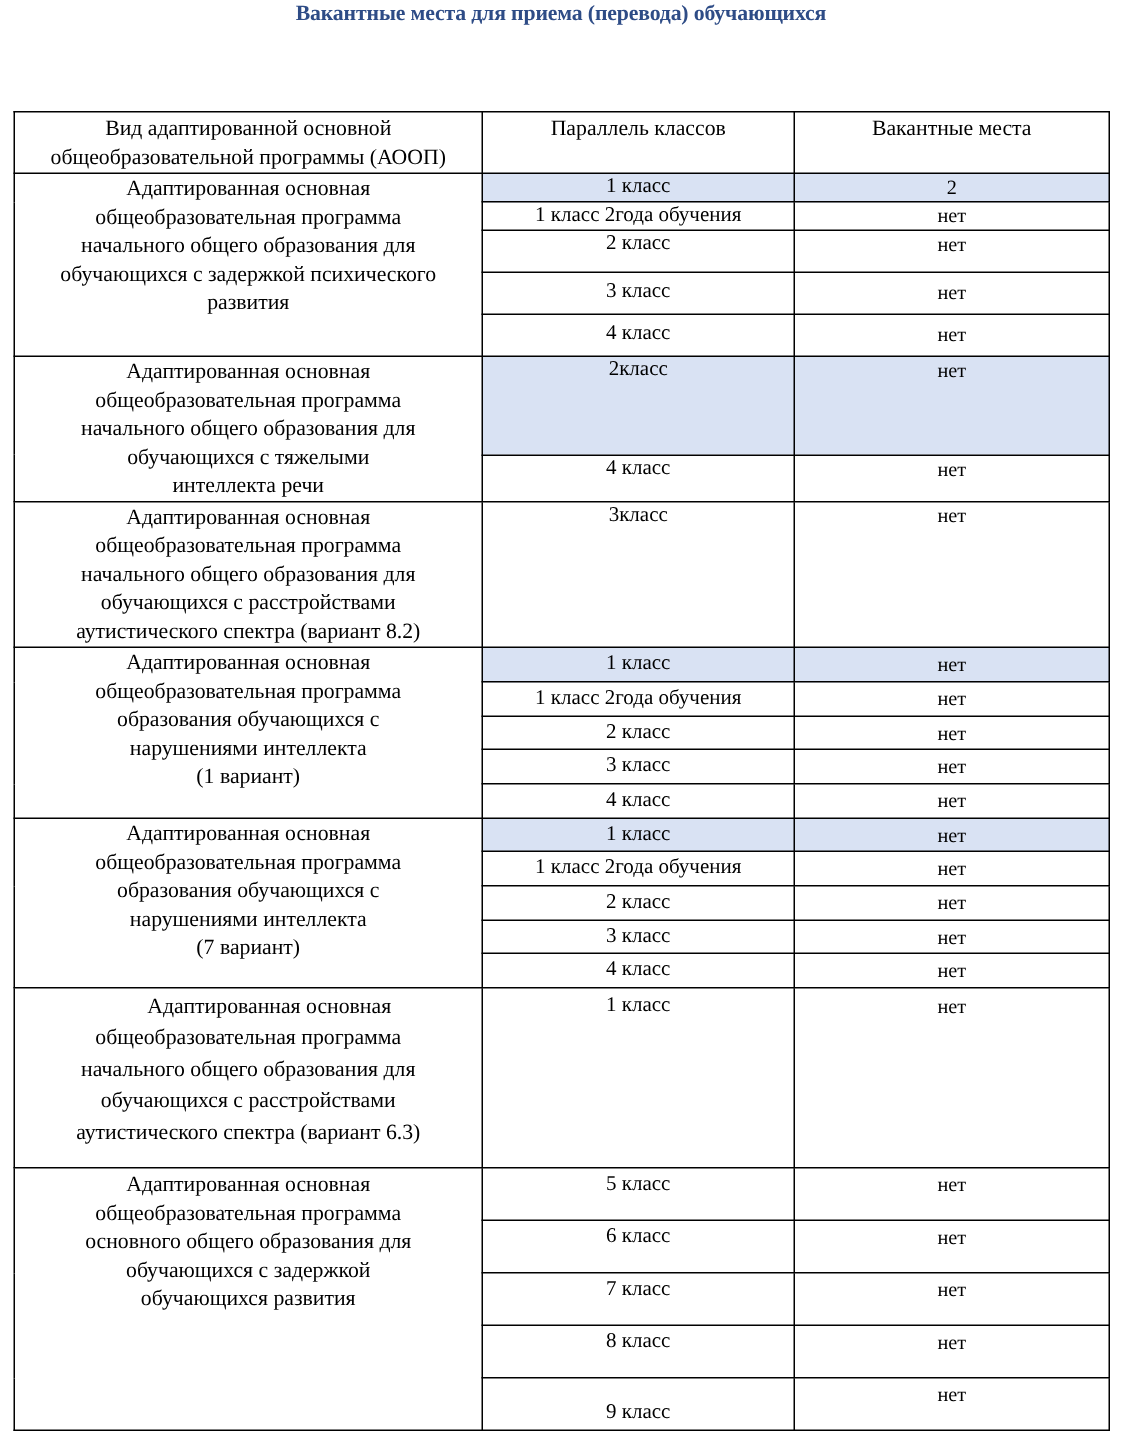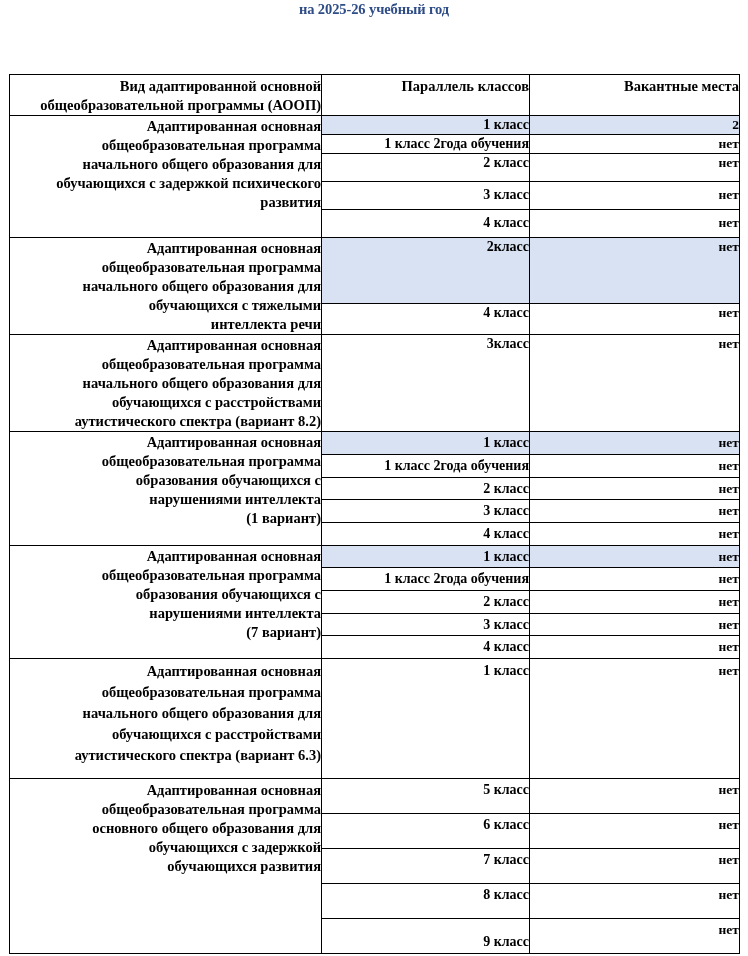--- a/index.html
+++ b/index.html
@@ -5,35 +5,35 @@
   html, body { margin: 0; padding: 0; background: #ffffff; }
   body { width: 748px; height: 956px; position: relative; overflow: hidden;
          font-family: "Liberation Serif", "DejaVu Serif", serif; color: #000; }
   .title { position: absolute; left: 0; top: 0; width: 748px; text-align: center;
            color: #2E4C86; font-weight: bold; font-size: 14.5px; line-height: 19px;
            letter-spacing: -0.1px; }
   .title div { height: 19px; }
   table { position: absolute; left: 9px; top: 74px; border-collapse: collapse;
           table-layout: fixed; width: 730px; }
   td, th { border: 1.5px solid #000; padding: 0; vertical-align: top;
-           text-align: right; font-weight: bold; font-size: 14.5px; line-height: 19px; }
+           text-align: center; font-weight: normal; font-size: 14.5px; line-height: 19px; }
   col.c1 { width: 312px; } col.c2 { width: 208px; } col.c3 { width: 210px; }
   th { font-size: 14.5px; padding-top: 2px; }
   .prog { padding-top: 1px; font-size: 14.5px; line-height: 19px; }
   .prog.spaced { line-height: 21px; }
   .prog.spaced .first { padding-left: 28px; }
   .hl { background: #D9E2F3; }
   .cls { font-size: 14px; line-height: 18px; margin-top: 28px; }
   .vac { font-size: 13.5px; line-height: 18px; }
 </style>
 </head>
 <body>
 
 <div class="title">
-  <div>на 2025-26 учебный год</div>
+  <div>Вакантные места для приема (перевода) обучающихся</div>
 </div>
 
 <table>
   <colgroup>
       <col class="c1">
       <col class="c2">
       <col class="c3">
     </colgroup>
   <thead>
     <tr style="height:38px">

